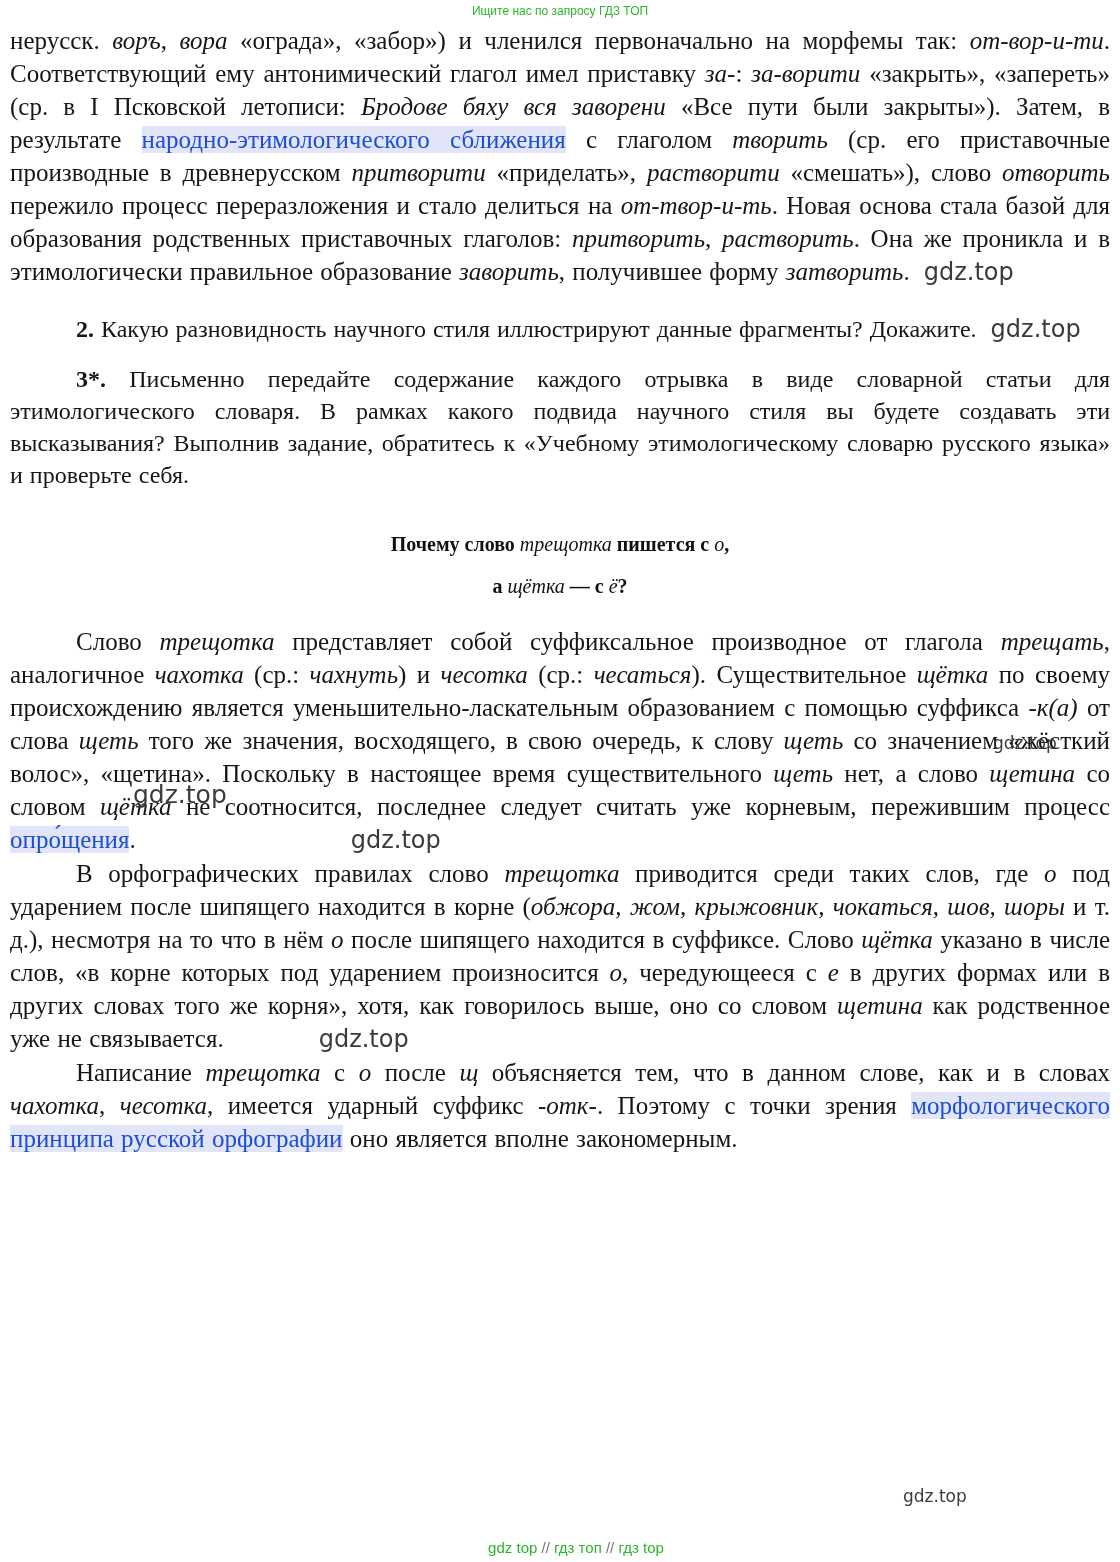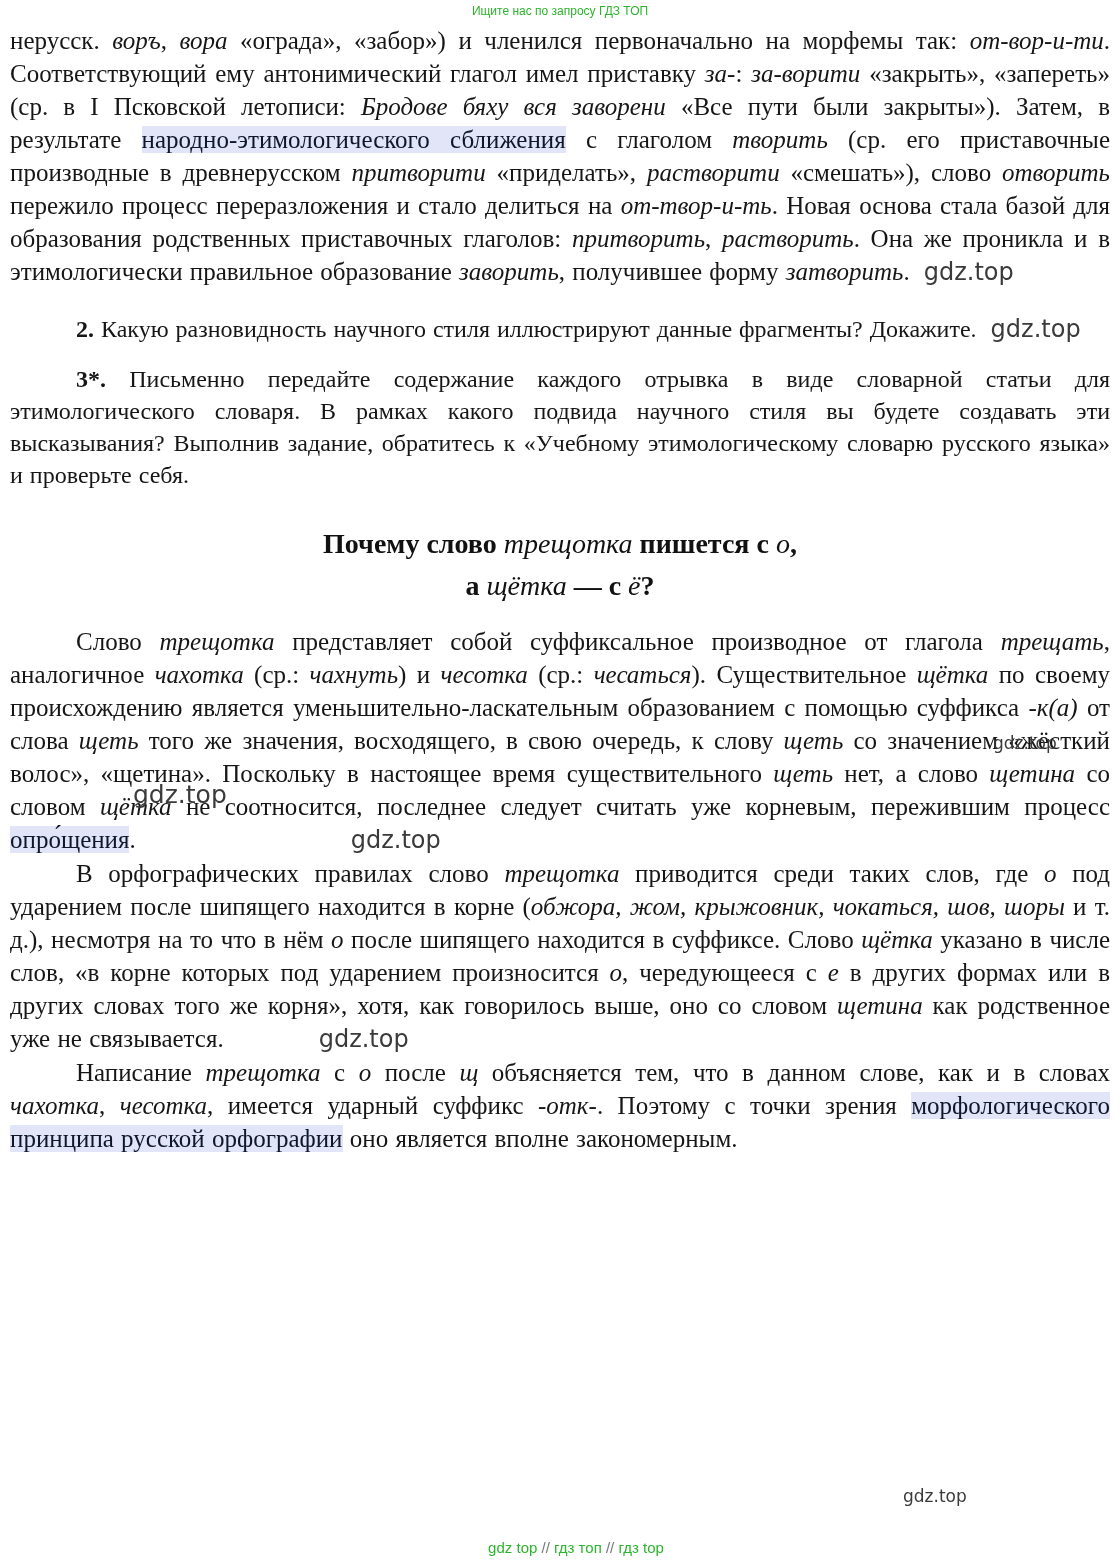--- a/index.html
+++ b/index.html
@@ -30,30 +30,30 @@
   .exercise {
     font-size:24px;
     line-height:32px;
     text-indent:66px;
     margin-top:18px;
   }
   .exercise.first { margin-top:24px; }
   .heading {
     text-align:center;
     font-weight:bold;
-    font-size:28px;
+    font-size:20px;
     line-height:42px;
     margin:32px 0 18px 0;
     color:#111;
   }
   .it { font-style:italic; }
   .bd { font-weight:bold; }
   .bdit { font-weight:normal; font-style:italic; }
   .term-link {
-    color:#0f172a;
+    color:#1d4ed8;
     background:#e1e5f7;
     cursor:pointer;
   }
   .wm-inline {
     font-family:"DejaVu Sans", sans-serif;
     font-style:normal;
     font-weight:normal;
     font-size:24px;
     color:#3a3a3a;
     white-space:nowrap;

